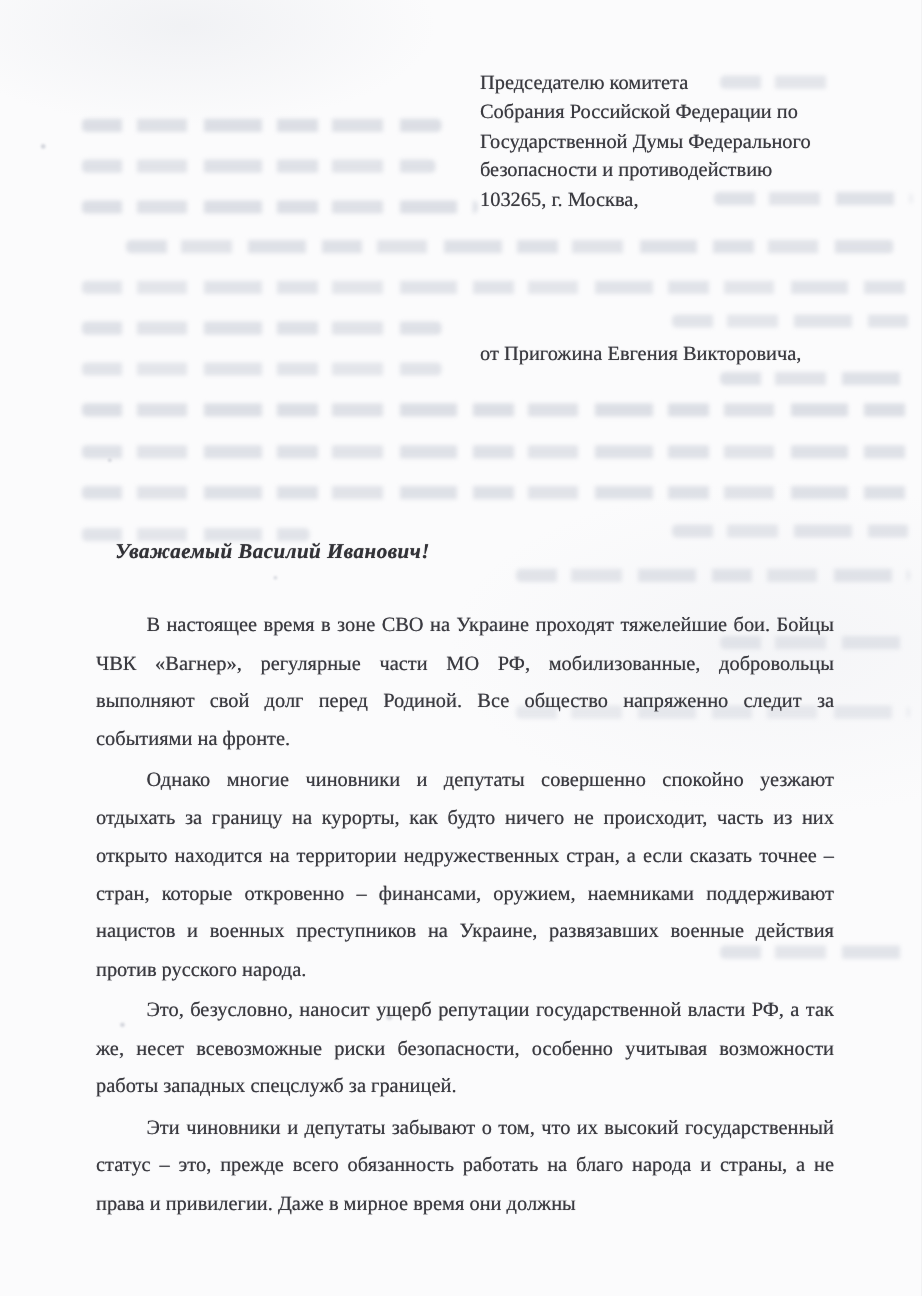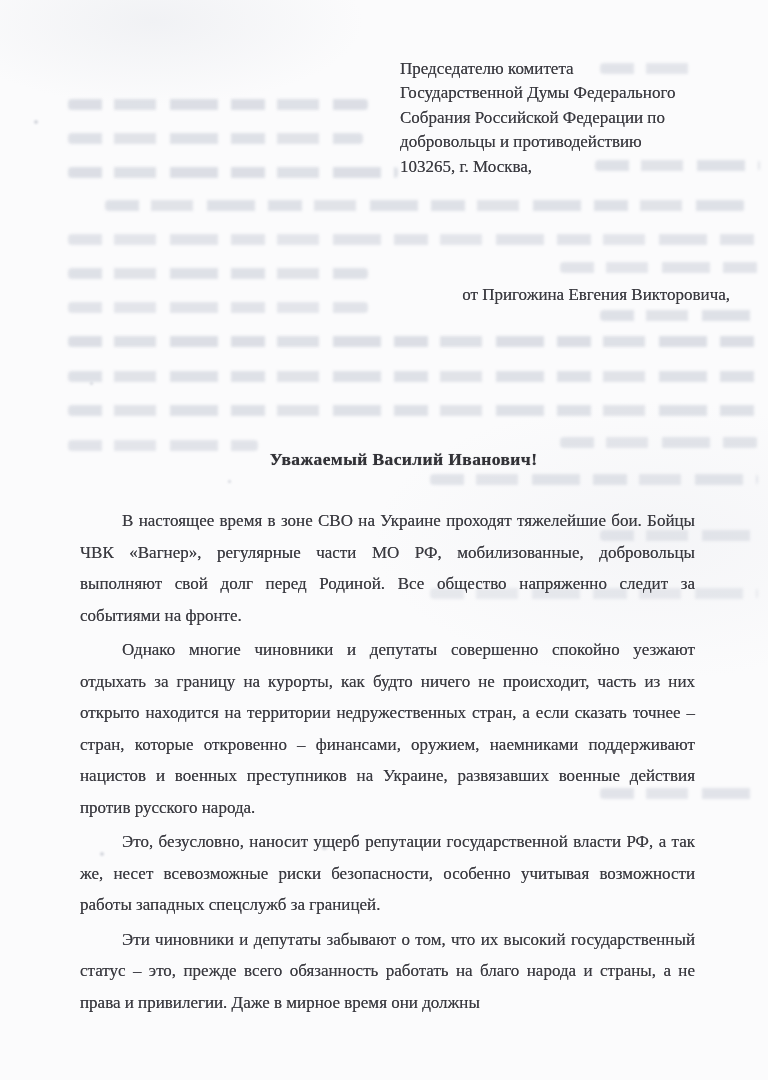--- a/index.html
+++ b/index.html
@@ -48,34 +48,34 @@
     text-shadow: 0 0 0.6px rgba(58,58,64,0.75);
   }
   .sender-block {
     position: absolute;
     left: 400px;
     top: 281px;
     width: 330px;
     font-size: 17px;
     line-height: 27px;
     text-shadow: 0 0 0.6px rgba(58,58,64,0.75);
-    text-align: right;
   }
   .salutation {
     position: absolute;
     left: 80px;
     top: 449px;
     width: 615px;
-    text-align: center;
+    text-align: left;
     transform: translateX(16px);
     font-size: 17.5px;
     font-weight: bold;
     letter-spacing: 0.4px;
     color: #323237;
     text-shadow: 0 0 0.7px rgba(50,50,55,0.8);
+    font-style: italic;
   }
   .letter-body {
     position: absolute;
     left: 80px;
     top: 505px;
     width: 615px;
     font-size: 17px;
     line-height: 31.5px;
     text-align: justify;
     text-shadow: 0 0 0.6px rgba(58,58,64,0.75);
@@ -121,23 +121,23 @@
       <div class="ghost" style="left: 600px; top: 788px; width: 158px; opacity: 0.45;"></div>
       <div class="speck" style="left: 34px; top: 120px; width: 4px; height: 4px;"></div>
       <div class="speck" style="left: 228px; top: 480px; width: 3px; height: 3px;"></div>
       <div class="speck" style="left: 100px; top: 852px; width: 4px; height: 4px;"></div>
       <div class="speck" style="left: 322px; top: 845px; width: 5px; height: 5px;"></div>
       <div class="speck" style="left: 90px; top: 382px; width: 3px; height: 3px;"></div>
     </div>
 
   <div class="recipient-block">
       <div>Председателю комитета</div>
+      <div>Собрания Российской Федерации по</div>
       <div>Государственной Думы Федерального</div>
-      <div>Собрания Российской Федерации по</div>
-      <div>добровольцы и противодействию</div>
+      <div>безопасности и противодействию</div>
       <div>103265, г. Москва,</div>
     </div>
 
   <div class="sender-block">
       <div>от Пригожина Евгения Викторовича,</div>
     </div>
 
   <div class="salutation">Уважаемый Василий Иванович!</div>
 
   <div class="letter-body">

